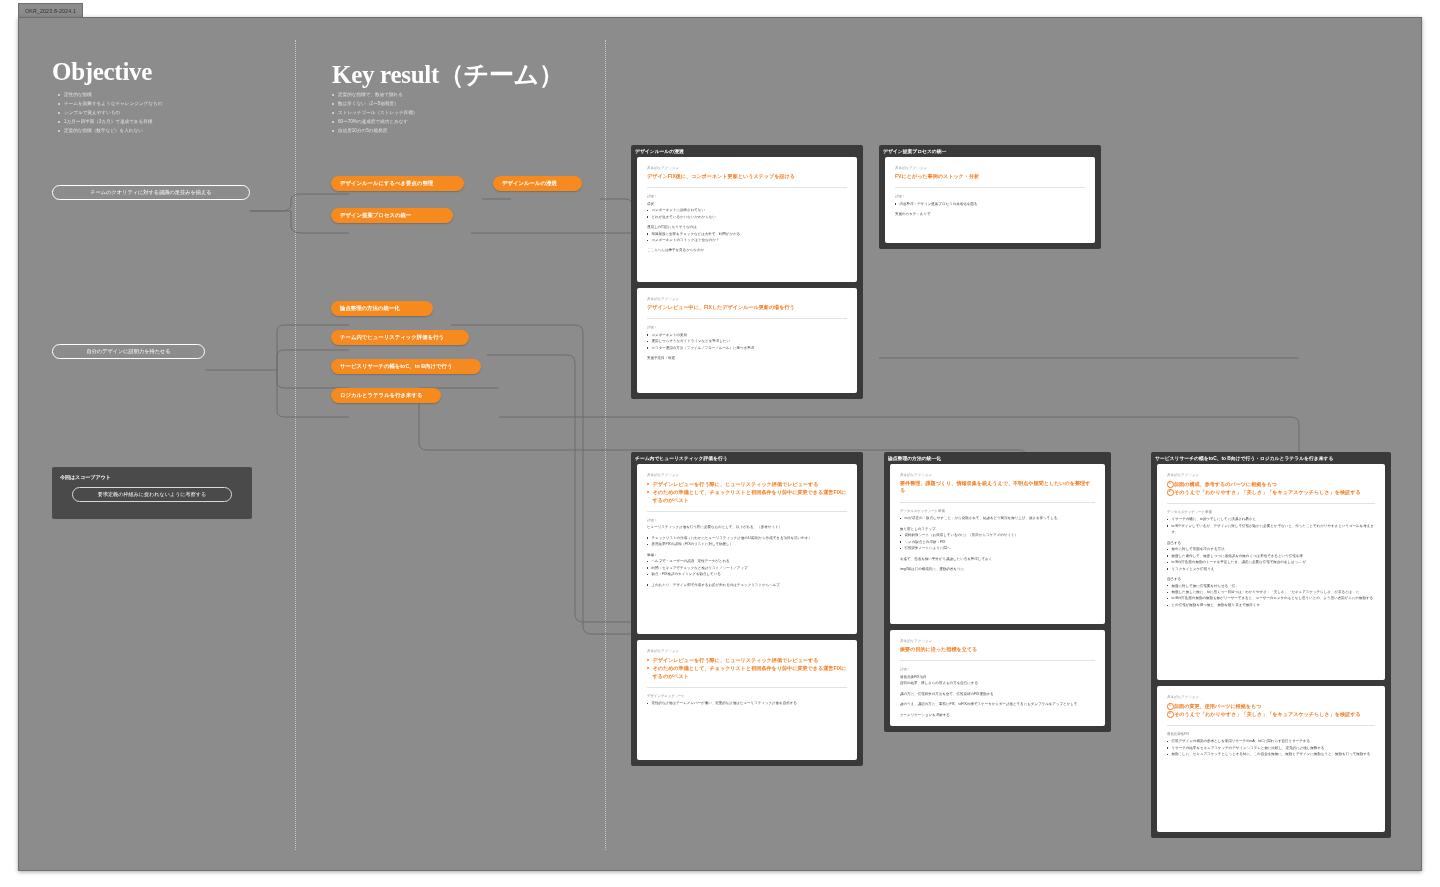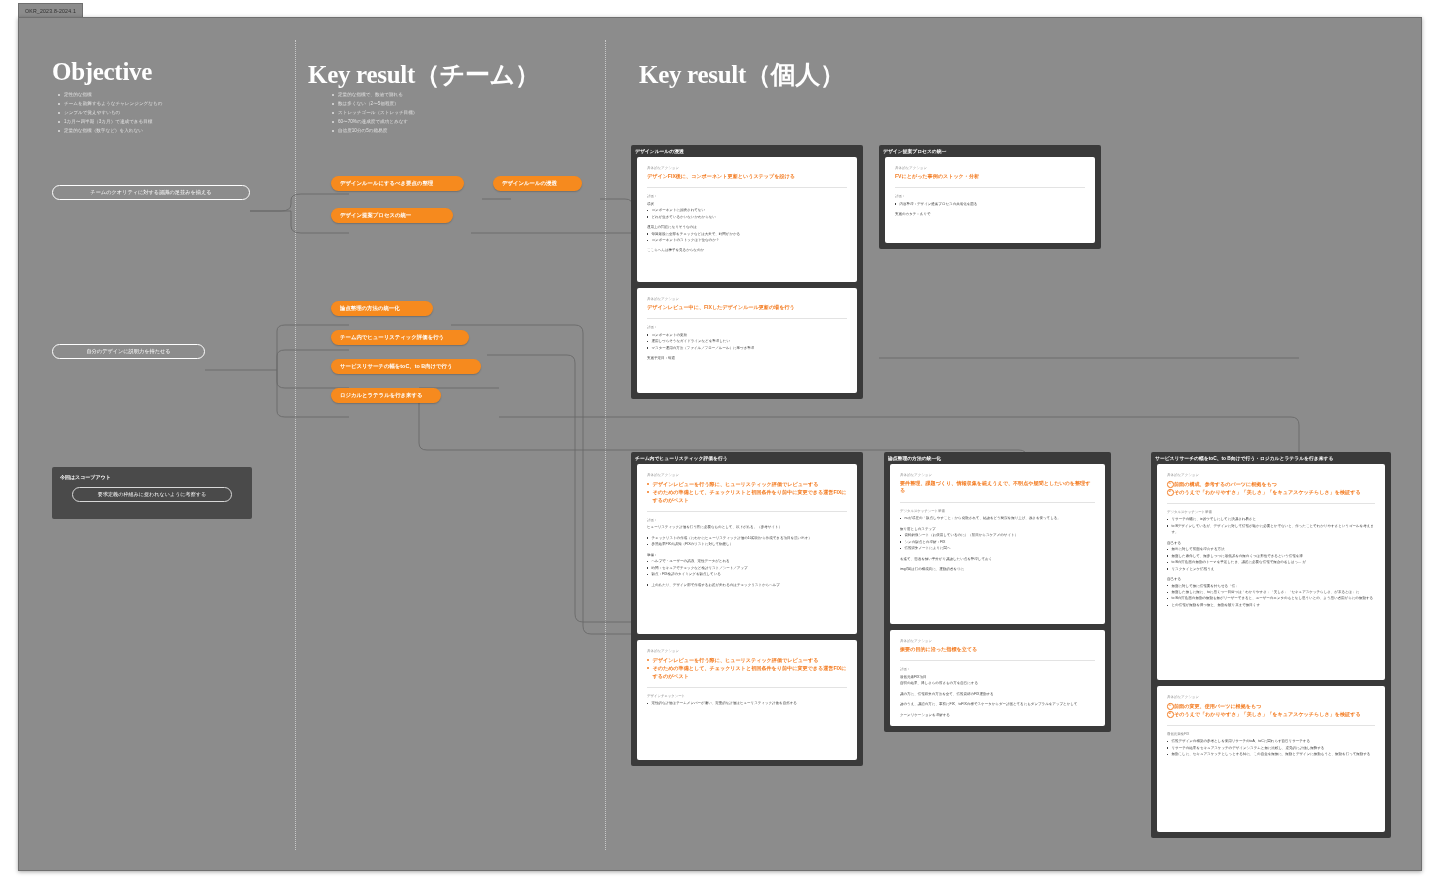--- a/index.html
+++ b/index.html
@@ -282,34 +282,31 @@
       <span>Objective</span>
     </div>
     <ul class="sec-bullets" style="left:38px; top:73px;">
       <li>定性的な指標</li>
       <li>チームを鼓舞するようなチャレンジングなもの</li>
       <li>シンプルで覚えやすいもの</li>
       <li>1カ月〜四半期（3カ月）で達成できる目標</li>
       <li>定量的な指標（数字など）を入れない</li>
     </ul>
 
-    <div class="sec-head" style="left:289px; top:40px;">
+    <div class="sec-head" style="left:313px; top:40px;">
       <span>Key result（チーム）</span>
     </div>
     <ul class="sec-bullets" style="left:312px; top:73px;">
       <li>定量的な指標で、数値で測れる</li>
       <li>数は多くない（2〜5個程度）</li>
       <li>ストレッチゴール（ストレッチ目標）</li>
       <li>60〜70%の達成度で成功とみなす</li>
       <li>自信度10分の5の難易度</li>
     </ul>
 
-    <div class="sec-head" style="left:620px; top:40px;">
-      <span>Key result（個人）</span>
-    </div>
 
     <div class="obj-pill" style="left:33px; top:167px; width:198px;">
       <span>チームのクオリティに対する認識の足並みを揃える</span>
     </div>
     <div class="obj-pill" style="left:33px; top:326px; width:153px;">
       <span>自分のデザインに説明力を持たせる</span>
     </div>
 
     <div class="kr-pill" style="left:312px; top:158px; width:133px;">
       <span>デザインルールにするべき要点の整理</span>

